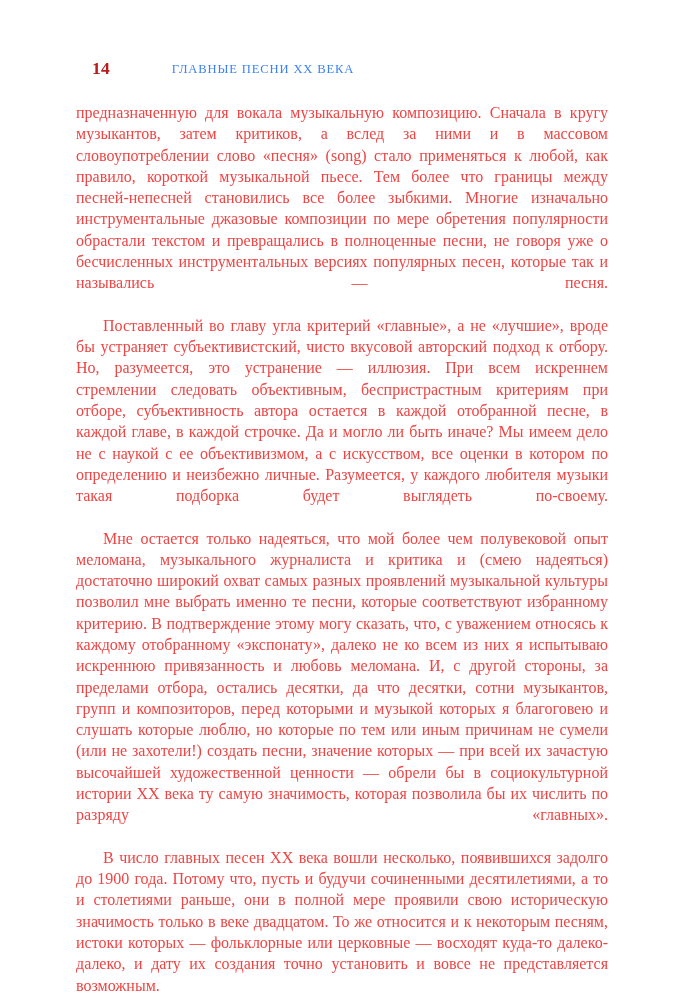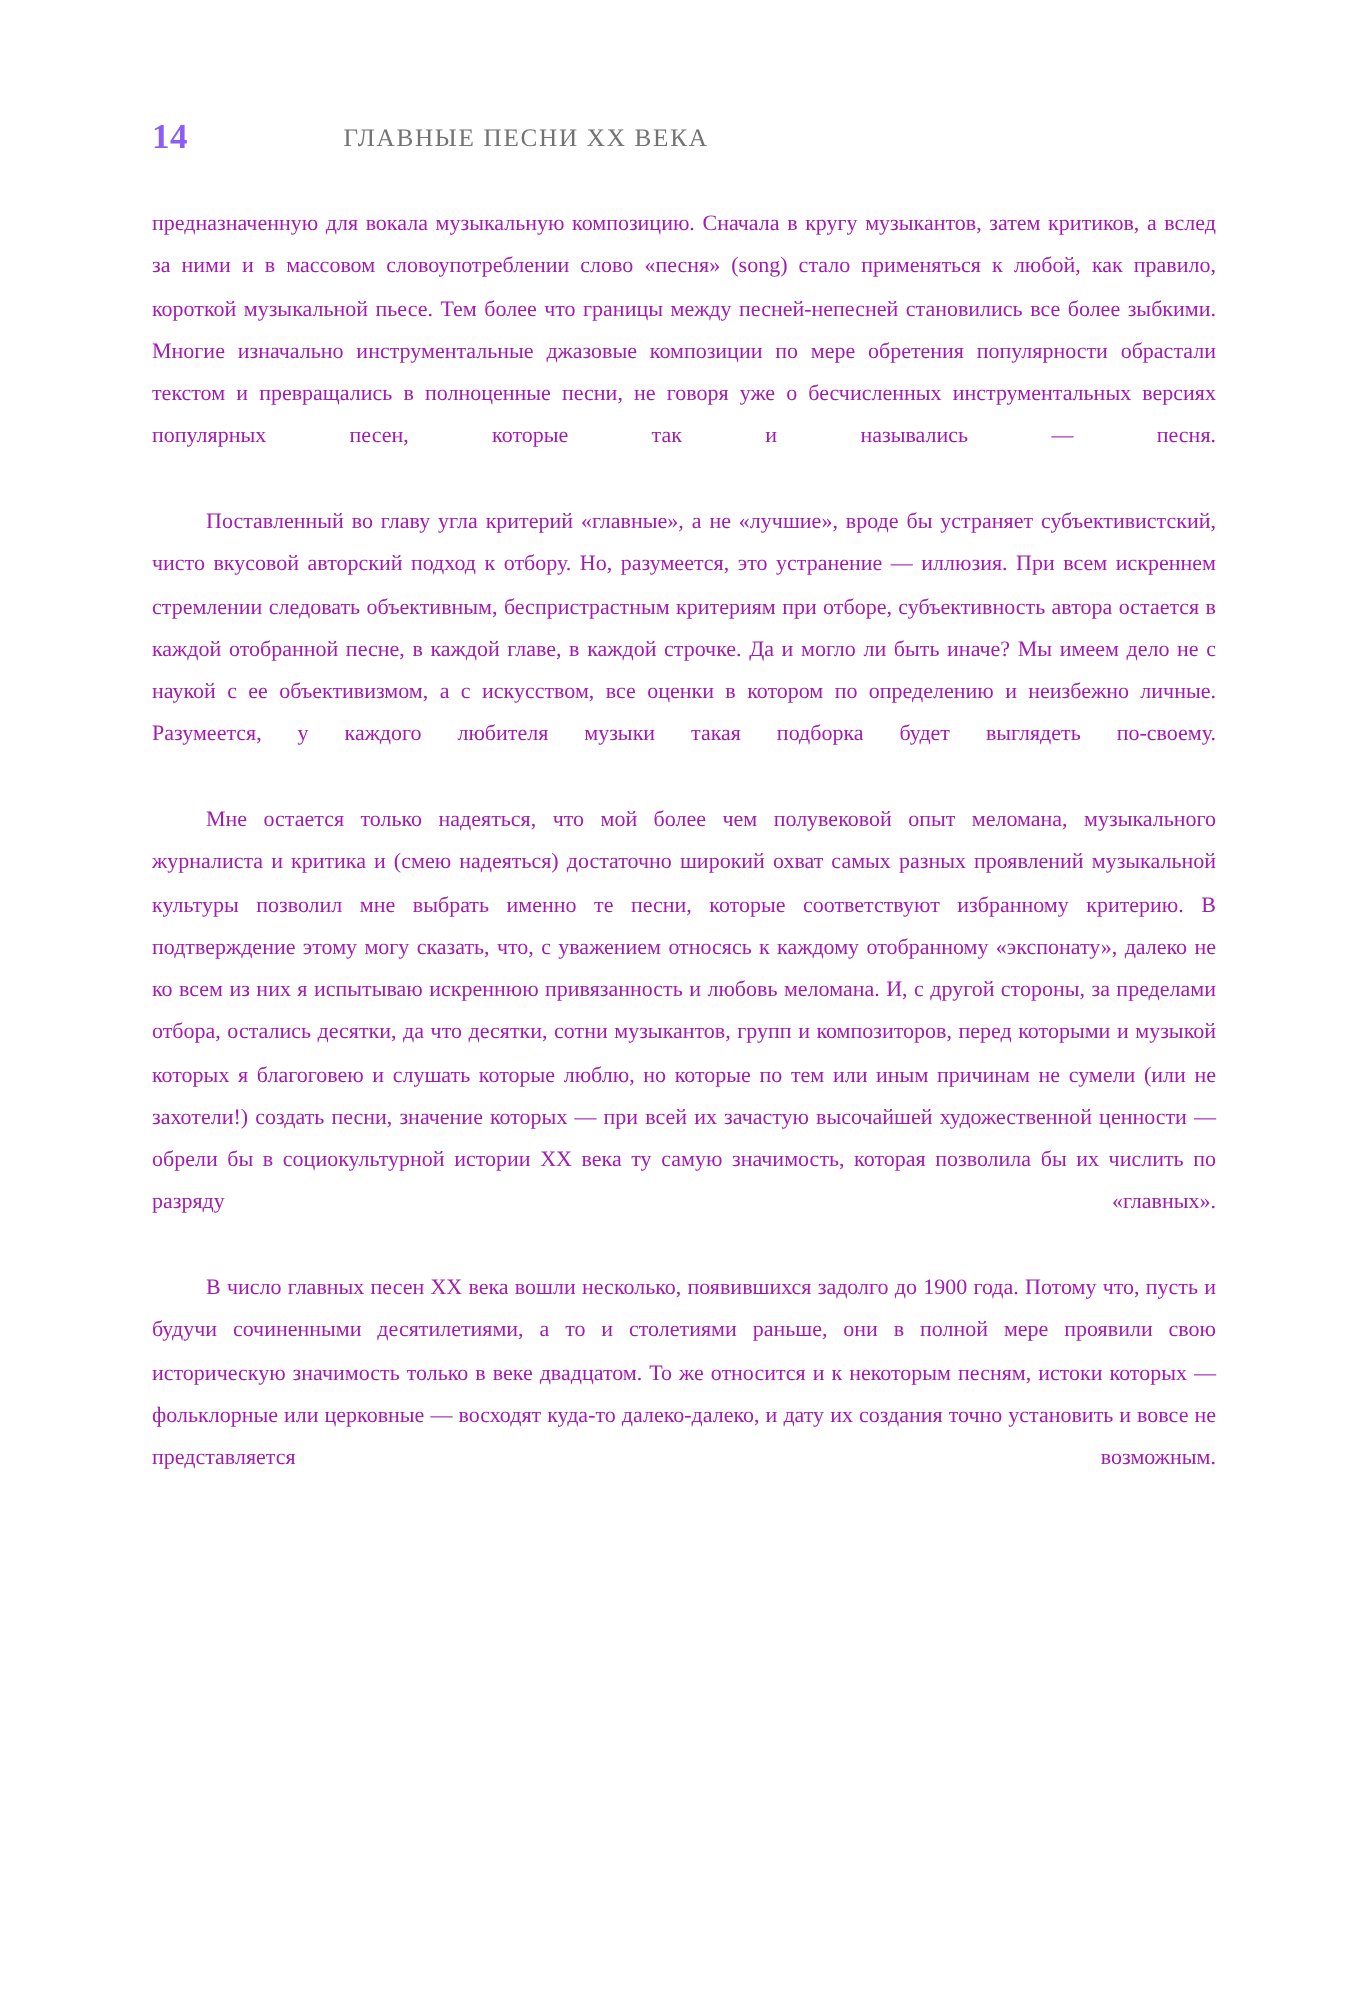--- a/index.html
+++ b/index.html
@@ -27,59 +27,59 @@
   .running-head {
     position: absolute;
     left: 76px;
     top: 57px;
     width: 532px;
     height: 24px;
   }
 
   .folio {
     position: absolute;
-    left: 0;
+    left: 16px;
     top: 0;
     font-size: 17.5px;
     font-weight: bold;
     letter-spacing: 0.2px;
-    color: #8b5cf6;
+    color: #b91c1c;
     line-height: 22px;
   }
 
   .head-title {
     position: absolute;
     left: 0;
     right: 0;
     top: 2px;
     text-align: center;
     font-size: 12.6px;
     letter-spacing: 0.85px;
-    color: #737373;
+    color: #3b82f6;
     line-height: 20px;
     
     padding-right: 158px;
   }
 
   
   .textblock {
     position: absolute;
     left: 76px;
     top: 102px;
     width: 532px;
   }
 
   p.para {
     margin: 0;
     text-align: justify;
     text-justify: inter-word;
-    font-size: 11px;
+    font-size: 16px;
     line-height: 21.28px;
     text-indent: 27px;
-    color: #a21caf;
+    color: #ef4444;
     hyphens: manual;
     -webkit-hyphens: manual;
     word-spacing: 0.02em;
   }
 
   p.para.first {
     text-indent: 0;
   }
 
   

